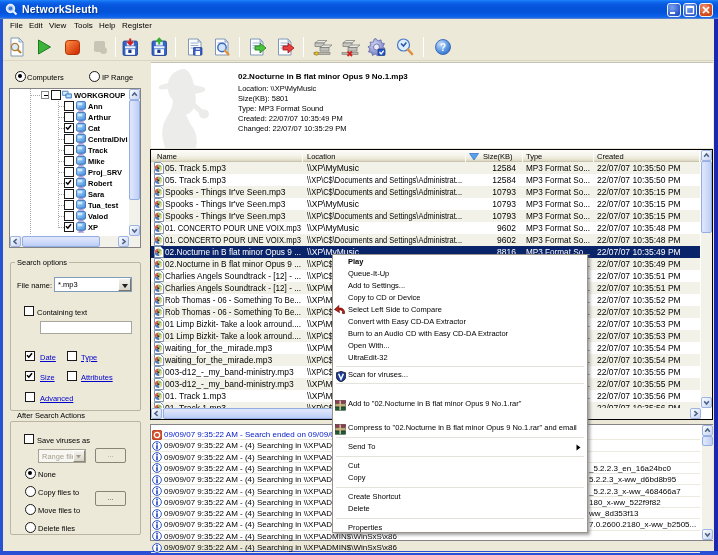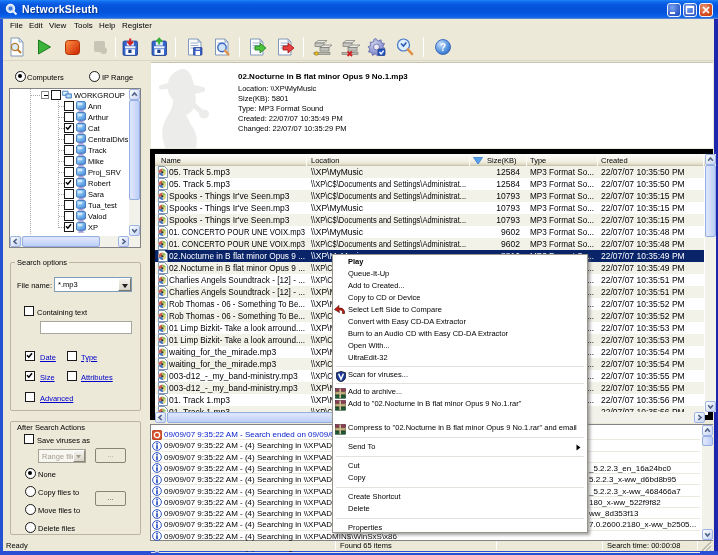--- a/index.html
+++ b/index.html
@@ -31,31 +31,31 @@
 
 #toolbar { left:3px; top:33px; width:711px; height:28px; background:#ece9d8; border-bottom:1px solid #dad6c6; }
 .tico { position:absolute; top:4px; }
 .tsep { position:absolute; top:4px; width:1px; height:20px; background:#c8c4b4; border-right:1px solid #fff; }
 
 
 .radio { position:absolute; width:11px; height:11px; border-radius:50%; border:1.6px solid #1a1a1a; background:#fff; }
 .radio.on:after { content:""; position:absolute; left:2px; top:2px; width:4px; height:4px; border-radius:50%; background:#000; }
 
 #tree { left:9px; top:88px; width:132px; height:160px; background:#fff; border:1px solid #848284; font-size:7.5px; }
-.trow { position:absolute; height:11px; line-height:11px; white-space:nowrap; }
+.trow { position:absolute; height:11px; line-height:11px; white-space:nowrap;font-weight:bold; }
 .cb { position:absolute; width:10px; height:10px; border:1.6px solid #1a1a1a; background:#fff; }
 .cb svg { position:absolute; left:0px; top:0px; }
 
 .grpbox { position:absolute; border:1px solid #b9b5a2; border-radius:2px; }
 .grplab { position:absolute; background:#ece9d8; padding:0 2px; }
 .link { color:#0000cc; text-decoration:underline; }
 
 
 #infopanel { left:151px; top:62px; width:562px; height:86px; background:#fff; border-top:1px solid #c6c3b2; font-size:7.5px; }
-#listpanel { left:150px; top:149px; width:563px; height:271px; background:#fff; border:5px solid #000000; font-size:8.5px; }
+#listpanel { left:150px; top:149px; width:563px; height:271px; background:#fff; border:1px solid #000000; font-size:8.5px; }
 #logpanel  { left:150px; top:424px; width:563px; height:117px; background:#fff; border:1px solid #848284; font-size:8px; }
 
 .lrow { position:absolute; left:0; width:549px; height:12px; }
 .lrow.alt { background:#f3f2e9; }
 .lrow.sel { background:#0a246a; color:#fff; }
 .cell { position:absolute; top:0; height:12px; line-height:12.5px; overflow:hidden; white-space:nowrap; }
 
 .logrow { position:absolute; left:0; width:549px; height:11.3px; line-height:11.3px; white-space:nowrap; border-bottom:1px solid #eceadf; }
 
 
@@ -543,21 +543,21 @@
         <path d="M1 3.2 L2.8 5.2 L6 1.2" stroke="#000" stroke-width="1.5" fill="none"></path>
       </svg>
     </div>
   <span class="link abs" style="left:40px;top:373px">Size</span>
   <div class="cb abs" style="left:67px;top:371px"></div>
   <span class="link abs" style="left:81px;top:373px">Attributes</span>
   <div class="cb abs" style="left:25px;top:392px"></div>
   <span class="link abs" style="left:40px;top:394px">Advanced</span>
 
   <div class="grpbox abs" style="left:10px;top:421px;width:131px;height:114px"></div>
-  <span class="grplab abs" style="left:15px;top:423px">After Search Actions</span>
+  <span class="grplab abs" style="left:15px;top:411px">After Search Actions</span>
   <div class="cb abs" style="left:24px;top:434px"></div>
   <span class="abs" style="left:37px;top:436px">Save viruses as</span>
   <div class="abs" style="left:38px;top:449px;width:48px;height:14px;background:#f7f6f1;border:1px solid #a5a294">
     <span class="abs" style="left:3px;top:2px;color:#a39d8d">Range file</span>
     <div class="abs" style="right:0;top:0;width:12px;height:12px;background:linear-gradient(to bottom,#f4f3ee,#d8d4c8);border:1px solid #fff;border-right-color:#8a8678;border-bottom-color:#8a8678;">
       <svg width="5" height="4" viewBox="0 0 5 4" style="position:absolute;left:2px;top:4px">
           <path d="M0 0 h5 l-2.5 3.5 z" fill="#a09a8c"></path>
         </svg>
     </div>
   </div>
@@ -1067,41 +1067,35 @@
         <svg width="7" height="7" viewBox="0 0 9 9">
           <path d="M1.5 3 L4.5 6.5 L7.5 3" stroke="#4d6185" stroke-width="2" fill="none"></path>
         </svg>
       </div>
     <div class="sthumb" style="left:551px;top:11px;width:11px;height:10px"></div>
     </div>
 
   <div id="ctx" class="abs">
       <div class="mi" style="top:1.0px;font-weight:bold;"><span style="position:relative">Play</span></div>
     <div class="mi" style="top:13.0px;"><span style="position:relative">Queue-It-Up</span></div>
-    <div class="mi" style="top:25.0px;"><span style="position:relative">Add to Created...</span></div>
+    <div class="mi" style="top:25.0px;"><span style="position:relative">Add to Settings...</span></div>
     <div class="mi" style="top:37.0px;"><span style="position:relative">Copy to CD or Device</span></div>
     <div class="mi" style="top:49.0px;"><span style="position:relative"><svg width="13" height="11" viewBox="0 0 13 11" style="position:absolute;left:-14px;top:0px">
             <path d="M2.5 8.5 C2 4.5 5 2.5 8.5 3.2 L8 0.5 L12.5 4.5 L7.5 7.5 L8.2 5 C5.5 4.5 4 5.5 4.5 8.5 Z" fill="#c81e14" stroke="#500800" stroke-width="0.7" transform="scale(-1,1) translate(-13,0)"></path>
           </svg>Select Left Side to Compare</span></div>
     <div class="mi" style="top:61.0px;"><span style="position:relative">Convert with Easy CD-DA Extractor</span></div>
     <div class="mi" style="top:73.0px;"><span style="position:relative">Burn to an Audio CD with Easy CD-DA Extractor</span></div>
     <div class="mi" style="top:85.0px;"><span style="position:relative">Open With...</span></div>
     <div class="mi" style="top:97.0px;"><span style="position:relative">UltraEdit-32</span></div>
     <div class="msep" style="top:111.0px"></div>
     <div class="mi" style="top:114.0px;"><span style="position:relative"><svg width="10" height="11" viewBox="0 0 10 11" style="position:absolute;left:-12px;top:0.5px">
             <path d="M5 0.4 L9.6 1.8 V5.8 C9.6 8.4 7.6 10 5 10.8 C2.4 10 0.4 8.4 0.4 5.8 V1.8 Z" fill="#1c3c9c" stroke="#000" stroke-width="0.7"></path>
             <path d="M2.6 2.8 L5 8.2 L7.4 2.8" stroke="#fff" stroke-width="1.5" fill="none"></path>
           </svg>Scan for viruses...</span></div>
     <div class="msep" style="top:128.0px"></div>
-    <div class="mi" style="top:131.0px;"><span style="position:relative"><svg width="11" height="11" viewBox="0 0 11 11" style="position:absolute;left:-13px;top:0.5px">
-            <rect x="0.5" y="0.6" width="10" height="3" fill="#8c3a55" stroke="#401020" stroke-width="0.6"></rect>
-            <rect x="0.5" y="3.8" width="10" height="3" fill="#c4ad7e" stroke="#6a5a30" stroke-width="0.6"></rect>
-            <rect x="0.5" y="7" width="10" height="3.2" fill="#1f5c38" stroke="#0a3018" stroke-width="0.6"></rect>
-            <rect x="4.4" y="0.6" width="1.6" height="9.6" fill="#cdbd92"></rect>
-          </svg>Add to archive...</span></div>
     <div class="mi" style="top:143.0px;"><span style="position:relative"><svg width="11" height="11" viewBox="0 0 11 11" style="position:absolute;left:-13px;top:0.5px">
             <rect x="0.5" y="0.6" width="10" height="3" fill="#8c3a55" stroke="#401020" stroke-width="0.6"></rect>
             <rect x="0.5" y="3.8" width="10" height="3" fill="#c4ad7e" stroke="#6a5a30" stroke-width="0.6"></rect>
             <rect x="0.5" y="7" width="10" height="3.2" fill="#1f5c38" stroke="#0a3018" stroke-width="0.6"></rect>
             <rect x="4.4" y="0.6" width="1.6" height="9.6" fill="#cdbd92"></rect>
           </svg>Add to "02.Nocturne in B flat minor Opus 9 No.1.rar"</span></div>
     <div class="mi" style="top:167.0px;"><span style="position:relative"><svg width="11" height="11" viewBox="0 0 11 11" style="position:absolute;left:-13px;top:0.5px">
             <rect x="0.5" y="0.6" width="10" height="3" fill="#8c3a55" stroke="#401020" stroke-width="0.6"></rect>
             <rect x="0.5" y="3.8" width="10" height="3" fill="#c4ad7e" stroke="#6a5a30" stroke-width="0.6"></rect>
             <rect x="0.5" y="7" width="10" height="3.2" fill="#1f5c38" stroke="#0a3018" stroke-width="0.6"></rect>
@@ -1114,34 +1108,14 @@
     <div class="msep" style="top:201.0px"></div>
     <div class="mi" style="top:205.0px;"><span style="position:relative">Cut</span></div>
     <div class="mi" style="top:217.0px;"><span style="position:relative">Copy</span></div>
     <div class="msep" style="top:232.0px"></div>
     <div class="mi" style="top:236.0px;"><span style="position:relative">Create Shortcut</span></div>
     <div class="mi" style="top:248.0px;"><span style="position:relative">Delete</span></div>
     <div class="msep" style="top:263.0px"></div>
     <div class="mi" style="top:267.0px;"><span style="position:relative">Properties</span></div>
     </div>
 
-  <div id="status" class="abs">
-    <span style="left:3px">Ready</span>
-    <div class="ssep" style="left:332px"></div>
-    <span style="left:337px">Found 65 items</span>
-    <div class="ssep" style="left:493px"></div>
-    <div class="ssep" style="left:599px"></div>
-    <span style="left:604px">Search time: 00:00:08</span>
-    <div class="ssep" style="left:694px"></div>
-    <svg class="abs" style="left:698px;top:0px" width="11" height="10" viewBox="0 0 11 10">
-        <g stroke="#b8b4a4" stroke-width="1.4">
-          <line x1="10" y1="1" x2="1" y2="10"></line>
-          <line x1="10" y1="5" x2="5" y2="10"></line>
-          <line x1="10" y1="9" x2="9" y2="10"></line>
-        </g>
-        <g stroke="#fff" stroke-width="0.8">
-          <line x1="11" y1="2" x2="2" y2="11"></line>
-          <line x1="11" y1="6" x2="6" y2="11"></line>
-        </g>
-      </svg>
-  </div>
 
 </div>
 
 </body></html>

